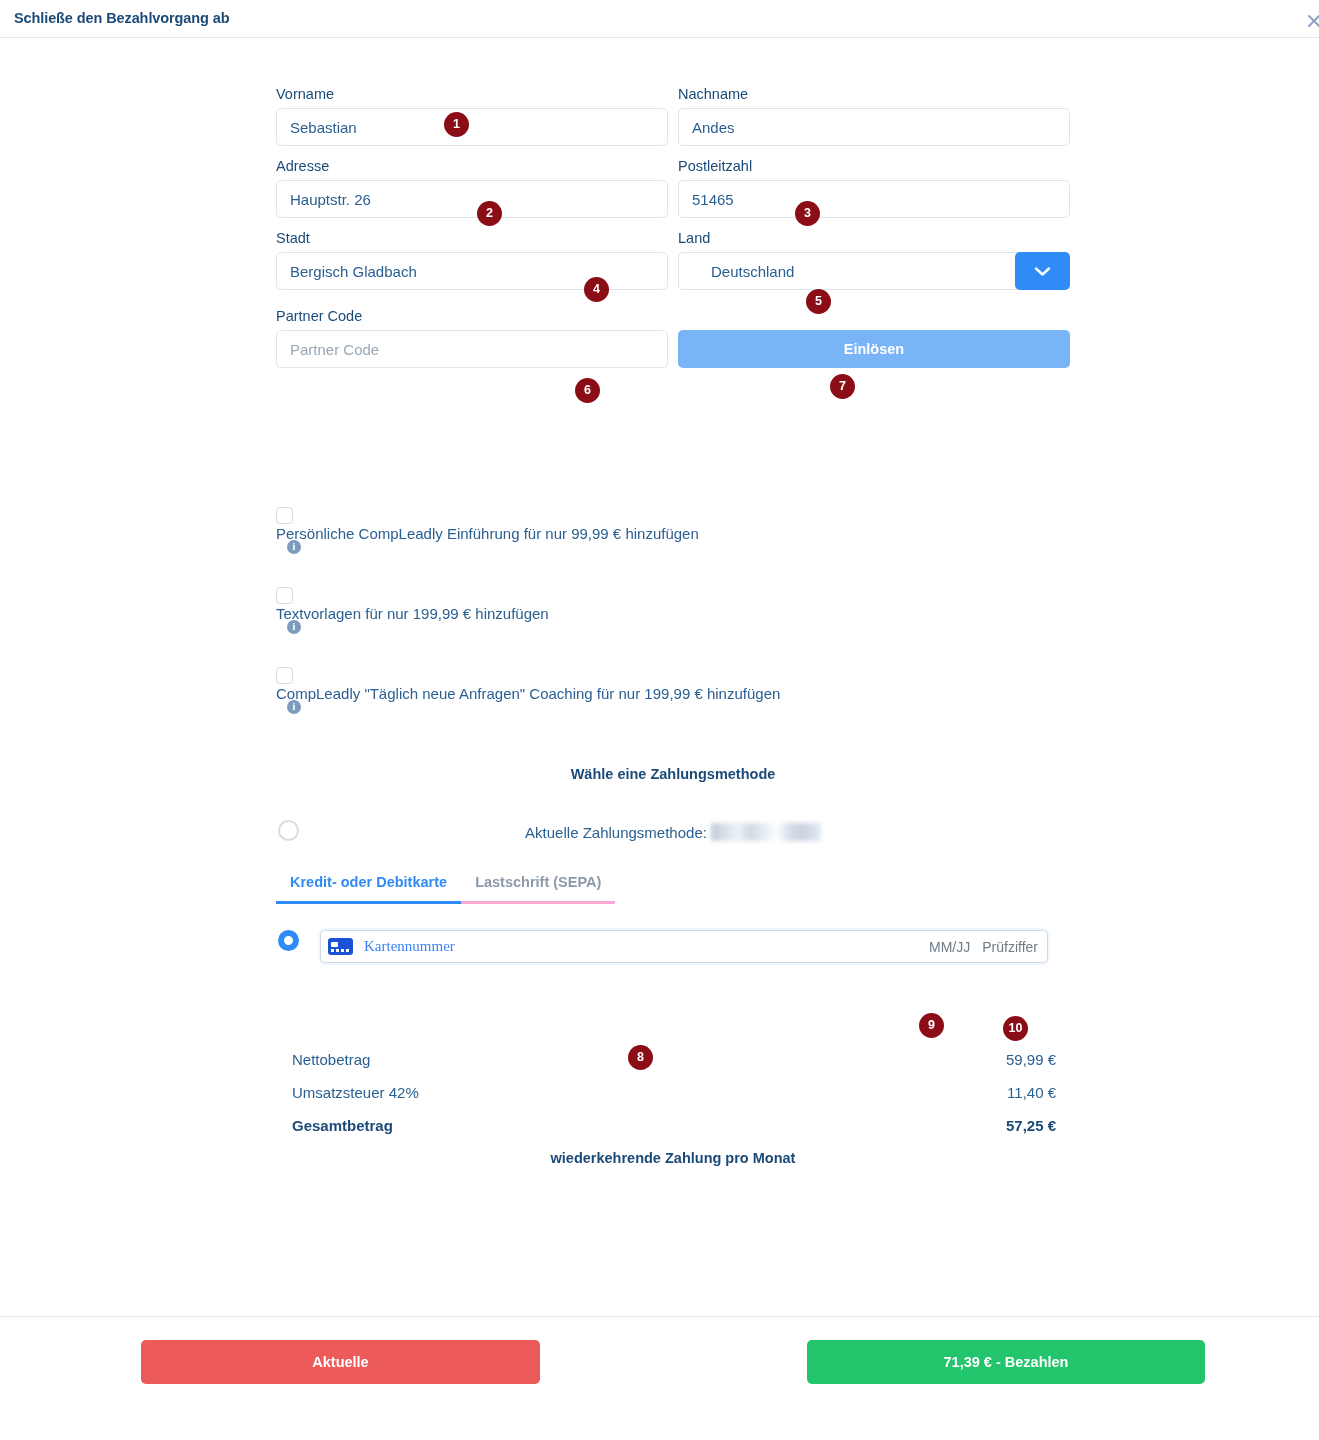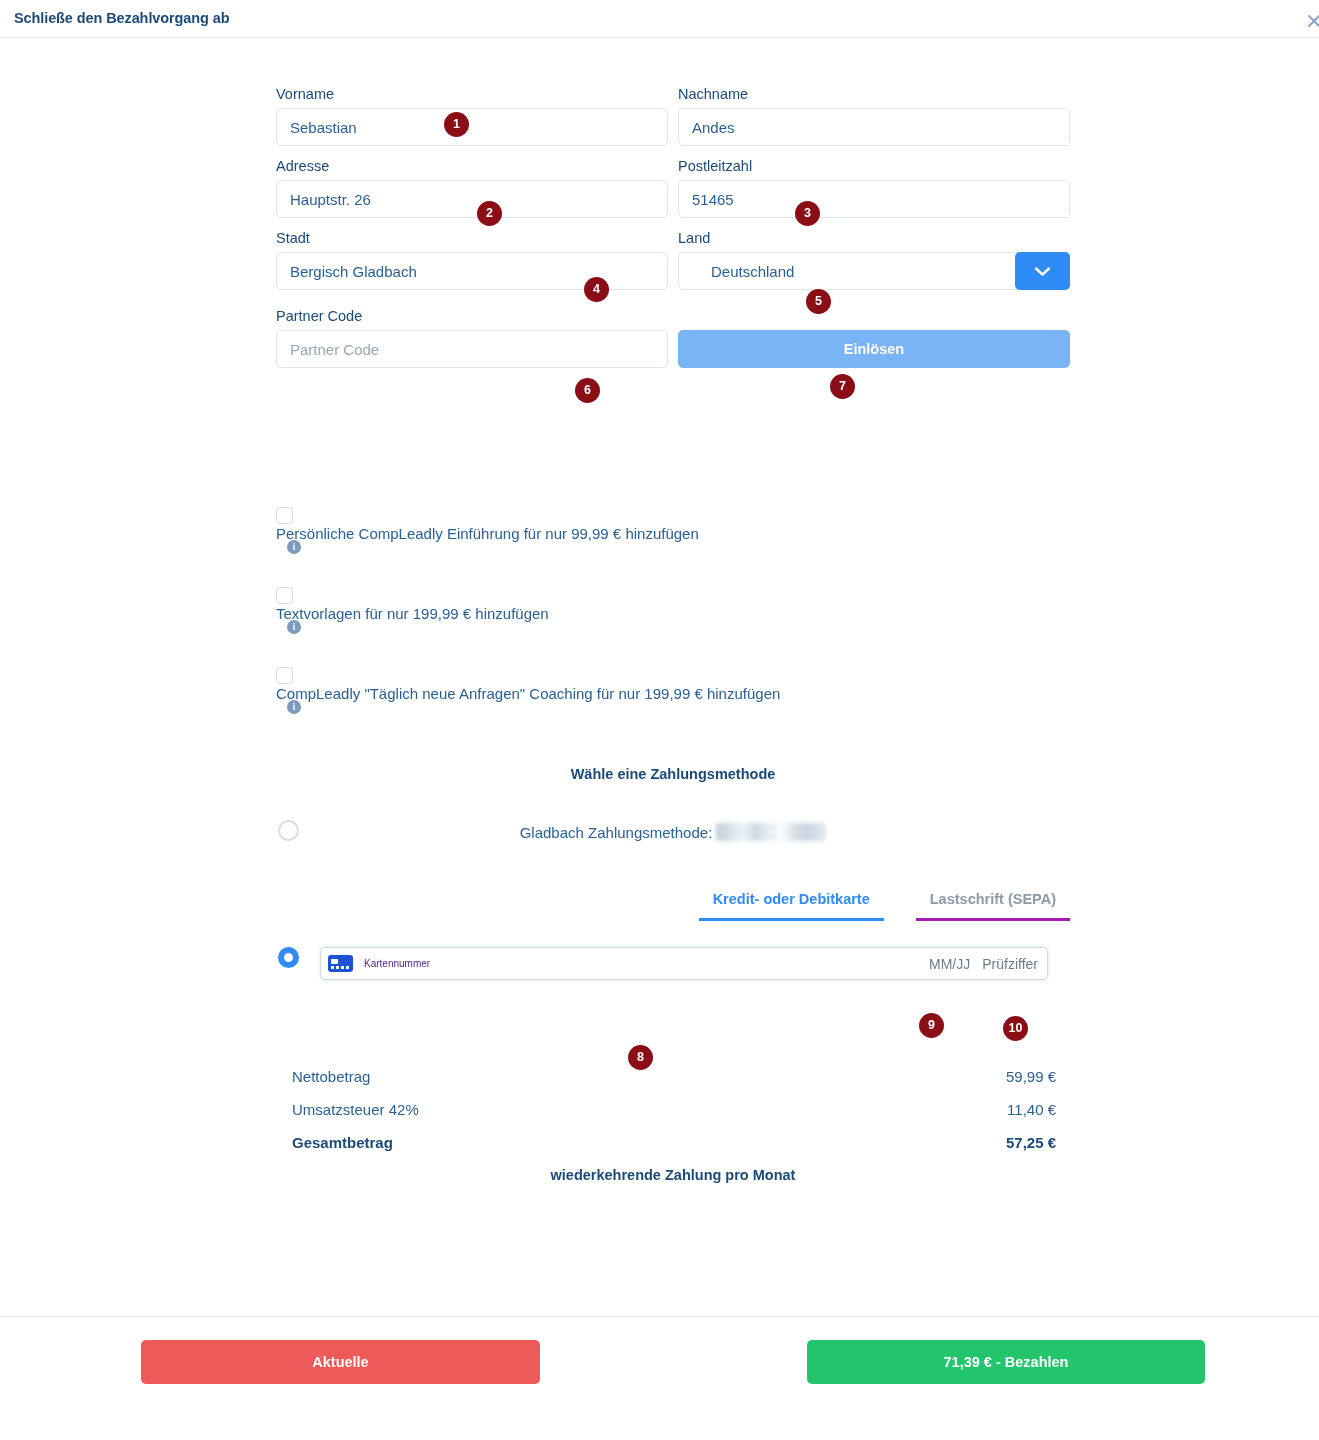--- a/index.html
+++ b/index.html
@@ -209,37 +209,36 @@
         #c3cedb 0%, #d9e1ea 14%, #eef2f6 24%,
         #cfd9e3 36%, #e7edf3 48%, #fbfcfd 60%,
         #d5dee7 72%, #c9d4e0 84%, #e4eaf1 100%);
     filter: blur(2.3px);
     border-radius: 1px;
   }
 
   
   .tabs {
     display: flex;
-    justify-content: flex-end;
-    margin-top: 50px;
-    gap: 32px;
+    justify-content: flex-start;
+    margin-top: 33px;
   }
   .tab {
     font-size: 14.5px;
     font-weight: bold;
     padding: 0 14px 11px 14px;
     cursor: pointer;
   }
   .tab.active {
     color: #2f8bf6;
     border-bottom: 3px solid #2f8bf6;
   }
   .tab.inactive {
     color: #8d9aa8;
-    border-bottom: 3px solid #a21caf;
+    border-bottom: 3px solid #f9a8d4;
   }
 
   
   .card-field-wrap {
     position: relative;
     margin-left: 276px;
     width: 794px;
     margin-top: 26px;
     min-height: 40px;
   }
@@ -275,22 +274,23 @@
   }
   .card-brand-icon::after {
     content: "";
     position: absolute;
     left: 3px; bottom: 3.5px;
     width: 18px; height: 2.5px;
     background: repeating-linear-gradient(90deg,#fff 0 3px,transparent 3px 5px);
   }
   .card-placeholder {
     flex: 1;
-    font-size: 10px;
-    color: #4c1d95;
+    font-size: 15px;
+    color: #3b82f6;
+    font-family: Liberation Serif, serif;
   }
   .card-exp, .card-cvc {
     font-size: 14px;
     color: #6f7c8a;
     white-space: nowrap;
   }
   .card-exp { margin-right: 12px; }
 
   
   .totals {
@@ -453,21 +453,21 @@
     <span class="addon-label">CompLeadly "Täglich neue Anfragen" Coaching für nur 199,99 € hinzufügen</span>
     <span class="info-icon">i</span>
   </div>
 </div>
 
 <div class="pm-heading">Wähle eine Zahlungsmethode</div>
 
 <div class="pm-option">
   <div class="radio"></div>
   <div class="pm-current">
-    <span>Gladbach Zahlungsmethode:</span><span class="blur-value"></span>
+    <span>Aktuelle Zahlungsmethode:</span><span class="blur-value"></span>
   </div>
   <div class="tabs">
     <div class="tab active">Kredit- oder Debitkarte</div>
     <div class="tab inactive">Lastschrift (SEPA)</div>
   </div>
 </div>
 
 <div class="card-field-wrap">
   <div class="radio selected"></div>
   <div class="card-box">

